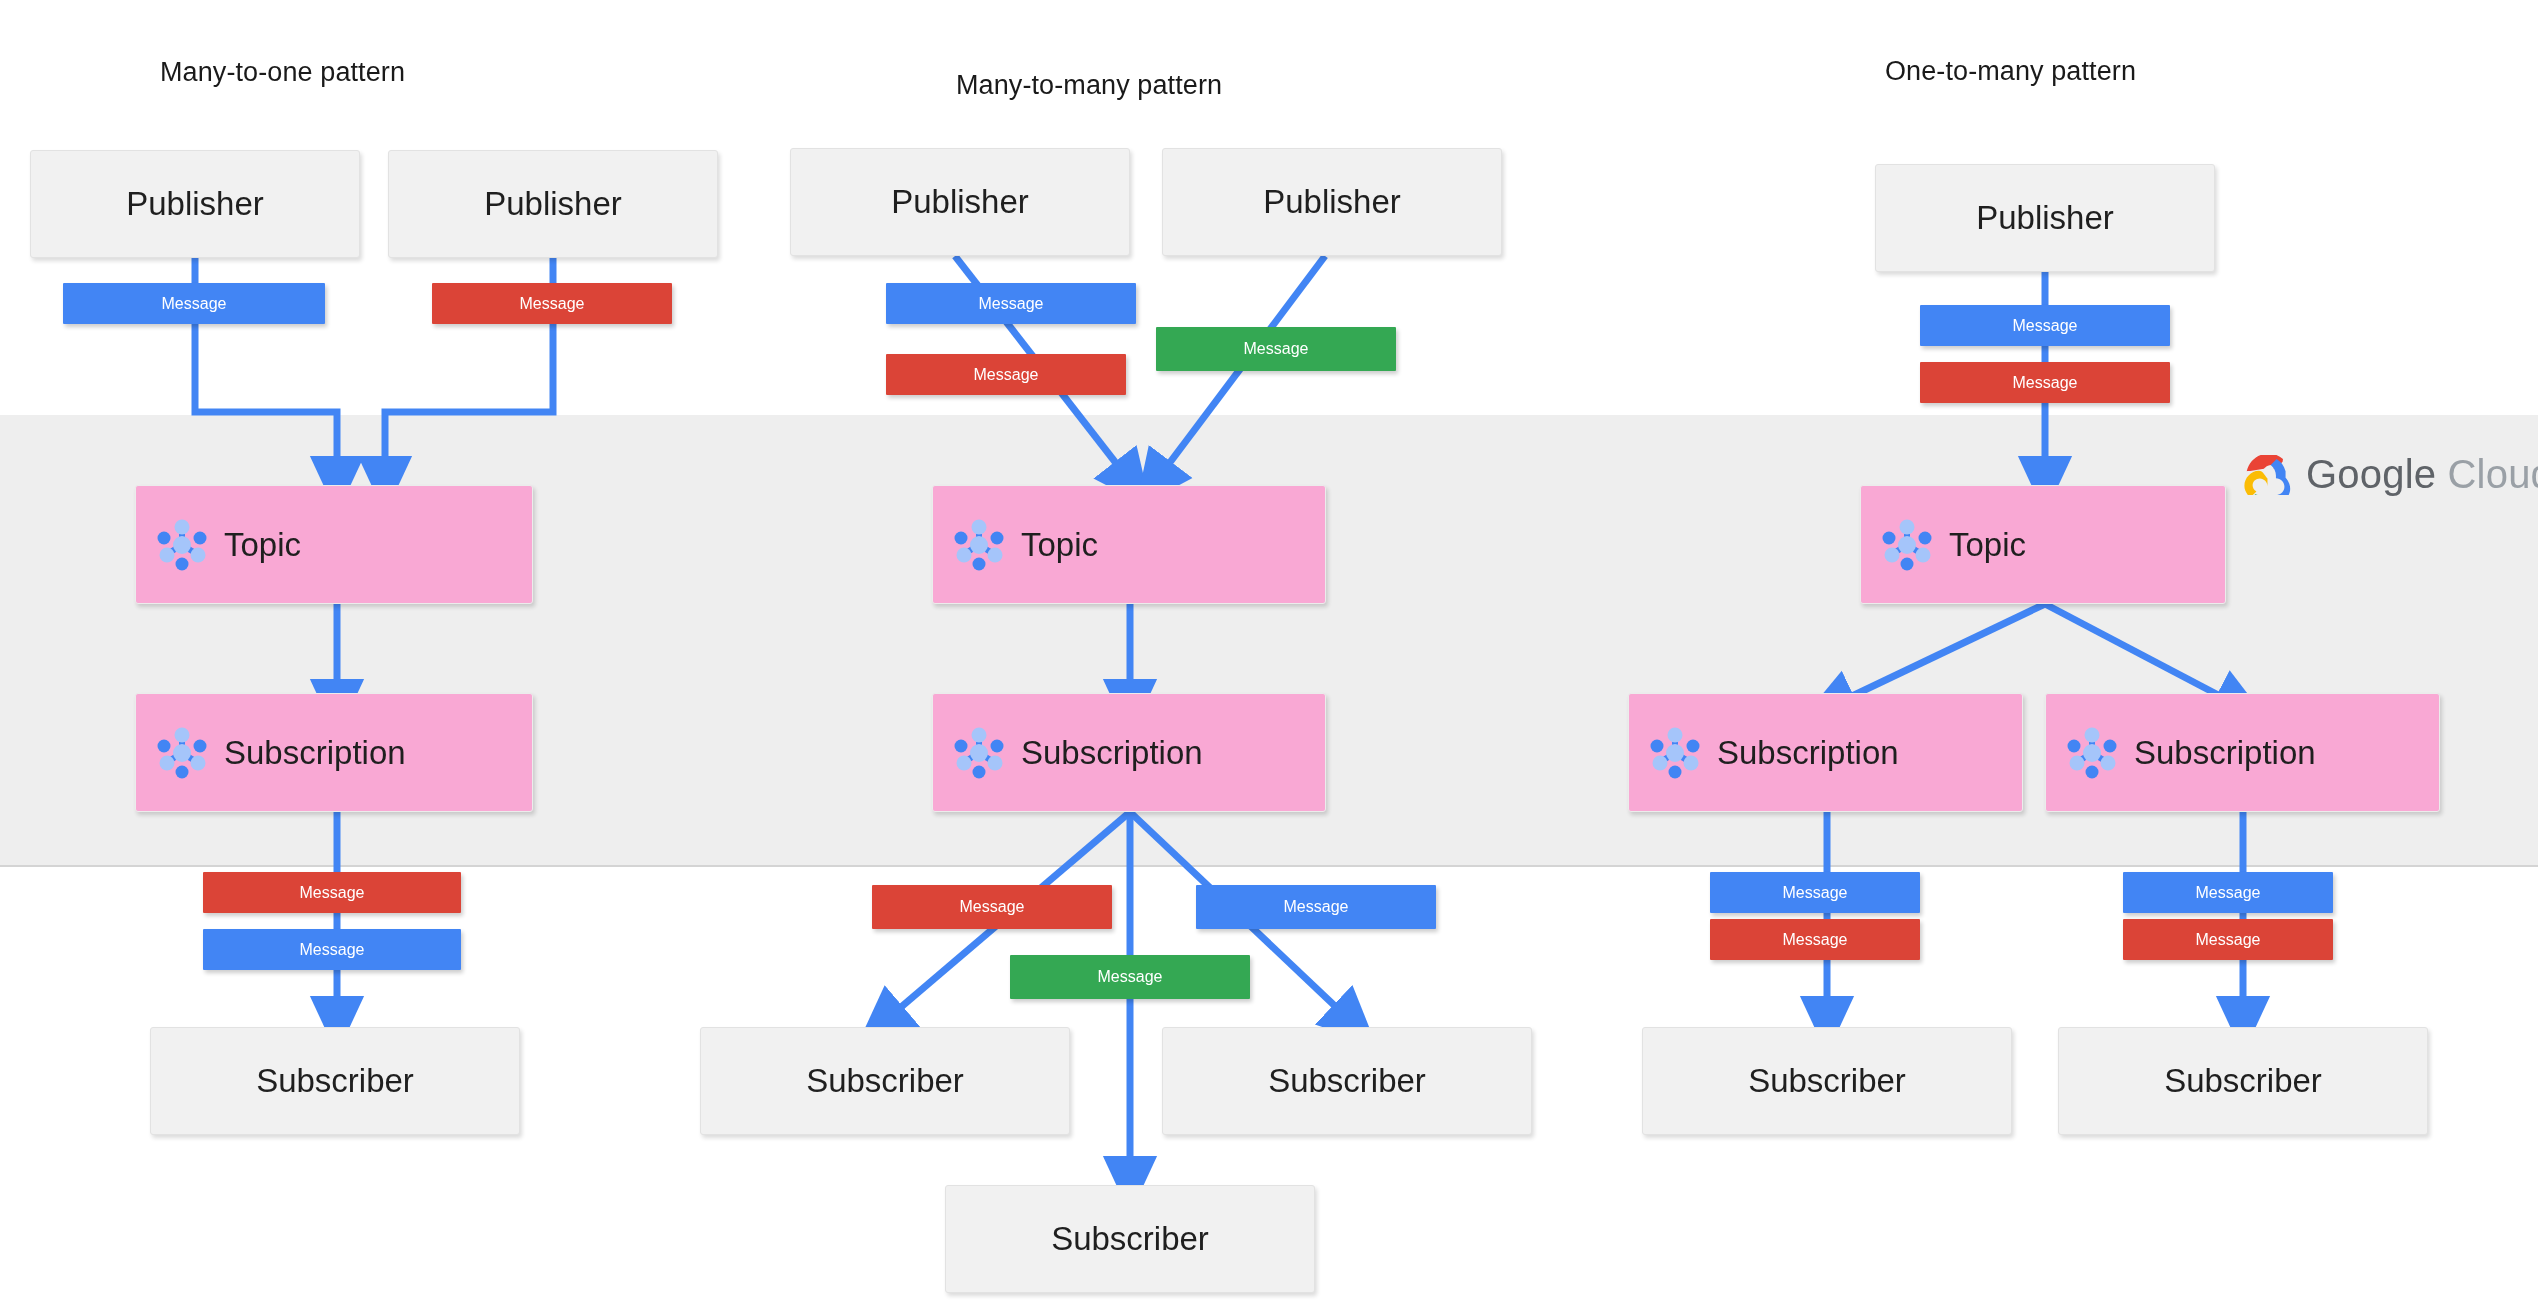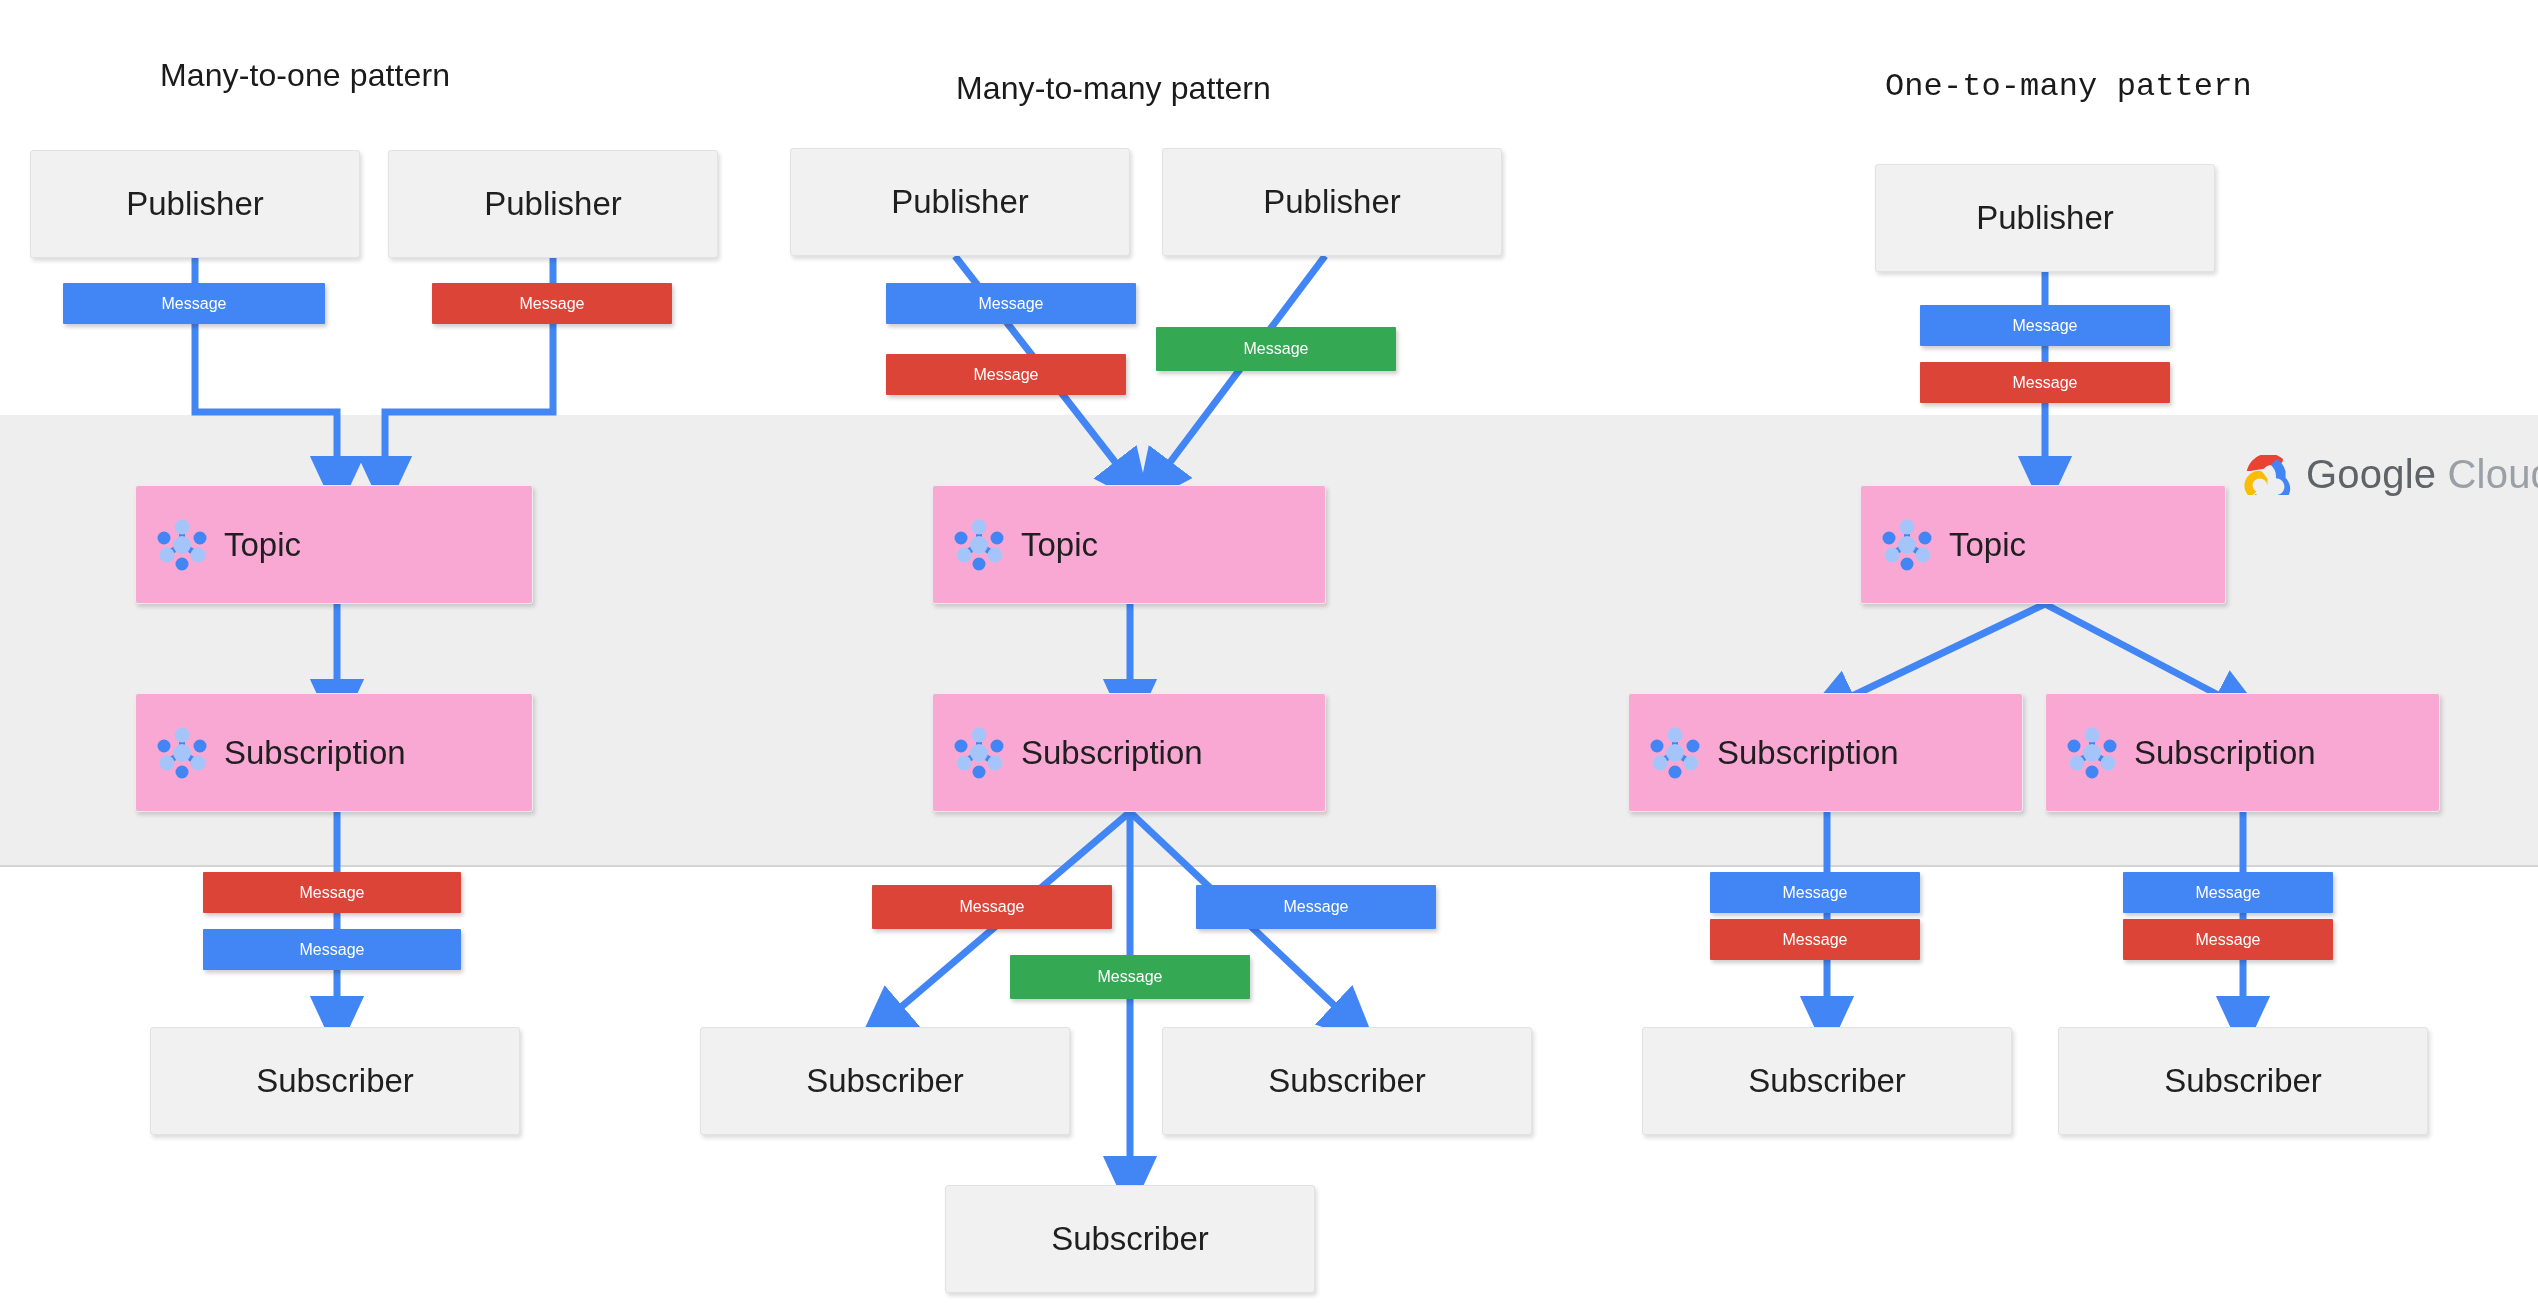--- a/index.html
+++ b/index.html
@@ -28,21 +28,21 @@
   #wires{
     position:absolute;
     left:0; top:0;
     width:2538px;
     height:1305px;
     pointer-events:none;
   }
   
   .col-title{
     position:absolute;
-    font-size:32px;
+    font-size:27px;
     color:#1a1a1a;
     white-space:nowrap;
     letter-spacing:.1px;
   }
   
   .node{
     position:absolute;
     box-sizing:border-box;
     display:flex;
     align-items:center;
@@ -136,21 +136,21 @@
       <path d="M2045,604 L1827,708" marker-end="url(#ah)"></path>
       <path d="M2045,604 L2243,708" marker-end="url(#ah)"></path>
 
       <path d="M1827,812 L1827,1025" marker-end="url(#ah)"></path>
       <path d="M2243,812 L2243,1025" marker-end="url(#ah)"></path>
     </g>
   </svg>
 
   <div class="col-title" style="left:160px;top:57px;">Many-to-one pattern</div>
   <div class="col-title" style="left:910px;top:70px;margin-left:46px;">Many-to-many  pattern</div>
-  <div class="col-title" style="left:1885px;top:68px;font-family:Liberation Mono, monospace;">One-to-many pattern</div>
+  <div class="col-title" style="left:1885px;top:56px;">One-to-many pattern</div>
 
   <div class="node endpoint" style="left:30px;top:150px;width:330px;height:108px;">Publisher</div>
   <div class="node endpoint" style="left:388px;top:150px;width:330px;height:108px;">Publisher</div>
 
   <div class="msg blue" style="left:63px;top:283px;width:262px;height:41px;">Message</div>
   <div class="msg red" style="left:432px;top:283px;width:240px;height:41px;">Message</div>
 
   <div class="node service" style="left:135px;top:485px;width:398px;height:119px;">
     <svg class="pubsub-icon" width="52" height="52" viewBox="0 0 52 52">
       <g stroke="#4285f4" stroke-width="6" stroke-linecap="round">

